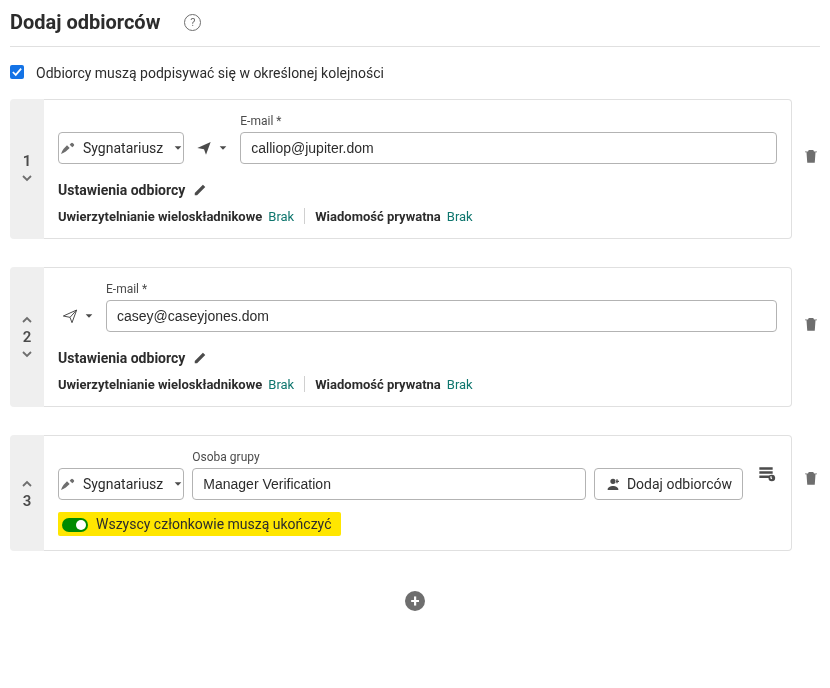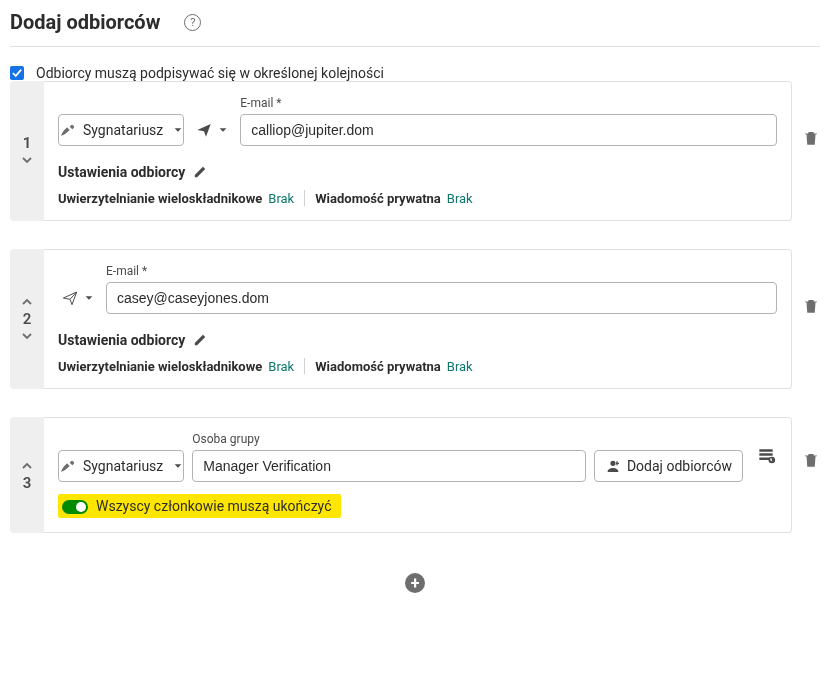--- a/index.html
+++ b/index.html
@@ -1,20 +1,20 @@
 <!DOCTYPE html>
 <html><head>
 <meta charset="utf-8">
 <style>
   * { box-sizing: border-box; margin: 0; padding: 0; }
   body { font-family: -apple-system, BlinkMacSystemFont, "Segoe UI", Roboto, Arial, sans-serif; font-size: 14px; color: #2c2c2c; padding: 10px; width: 830px; }
   .header { display: flex; align-items: center; padding-bottom: 12px; border-bottom: 1px solid #e0e0e0; margin-bottom: 18px; gap: 12px; }
   .header h2 { font-size: 20px; font-weight: 700; }
   .help-circle { width: 17px; height: 17px; border: 1.5px solid #6e6e6e; border-radius: 50%; display: inline-flex; align-items: center; justify-content: center; font-size: 11px; color: #6e6e6e; margin-left: 12px; }
-  .order-row { display: flex; align-items: center; }
+  .order-row { display: flex; align-items: flex-start; margin-bottom: 18px; }
   .checkbox { width: 14px; height: 14px; background: #1473e6; border-radius: 2px; display: inline-flex; align-items: center; justify-content: center; margin-right: 12px; }
   .checkbox svg { width: 10px; height: 10px; fill: #fff; }
   .recipient-row { display: flex; align-items: stretch; margin-bottom: 28px; }
   .handle { width: 34px; background: #efefef; border-radius: 4px 0 0 4px; display: flex; flex-direction: column; align-items: center; justify-content: center; font-size: 15px; font-weight: 600; color: #4b4b4b; }
   .handle .chev { width: 12px; height: 12px; fill: #6e6e6e; margin: 2px 0; cursor: pointer; }
   .card { flex: 1; border: 1px solid #e0e0e0; border-left: none; border-radius: 0 4px 4px 0; padding: 14px 14px 14px 14px; background: #fff; }
   .top-controls { display: flex; align-items: flex-end; gap: 8px; }
   .role-drop { display: flex; align-items: center; border: 1px solid #b3b3b3; border-radius: 4px; height: 32px; padding: 0 0; background: #fff; cursor: pointer; }
   .role-drop .icon { width: 16px; height: 16px; fill: #6e6e6e; margin-right: 8px; }
   .role-drop .chev { width: 10px; height: 10px; fill: #6e6e6e; margin-left: 10px; }

